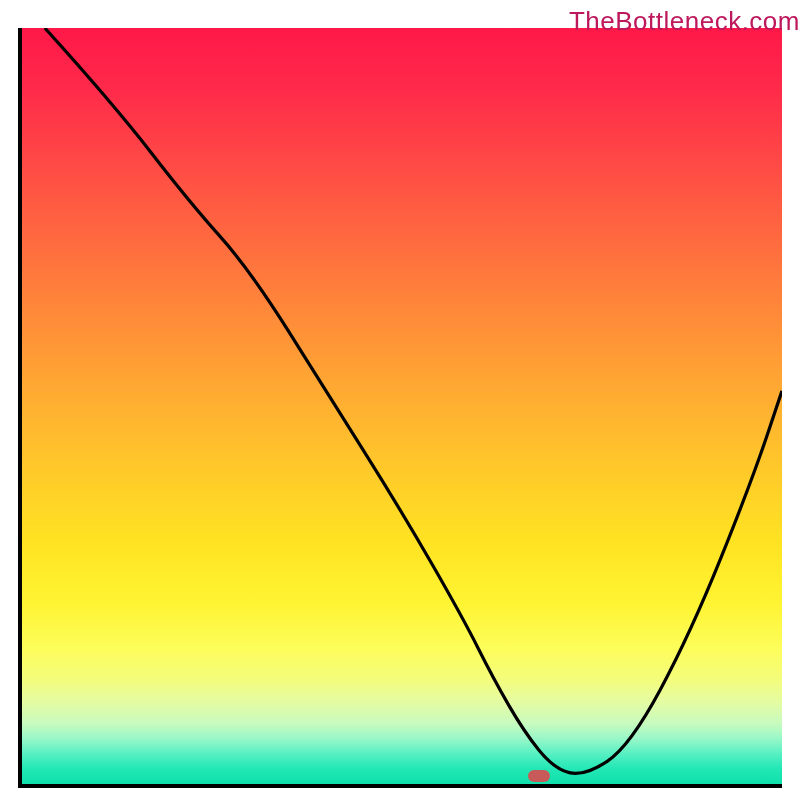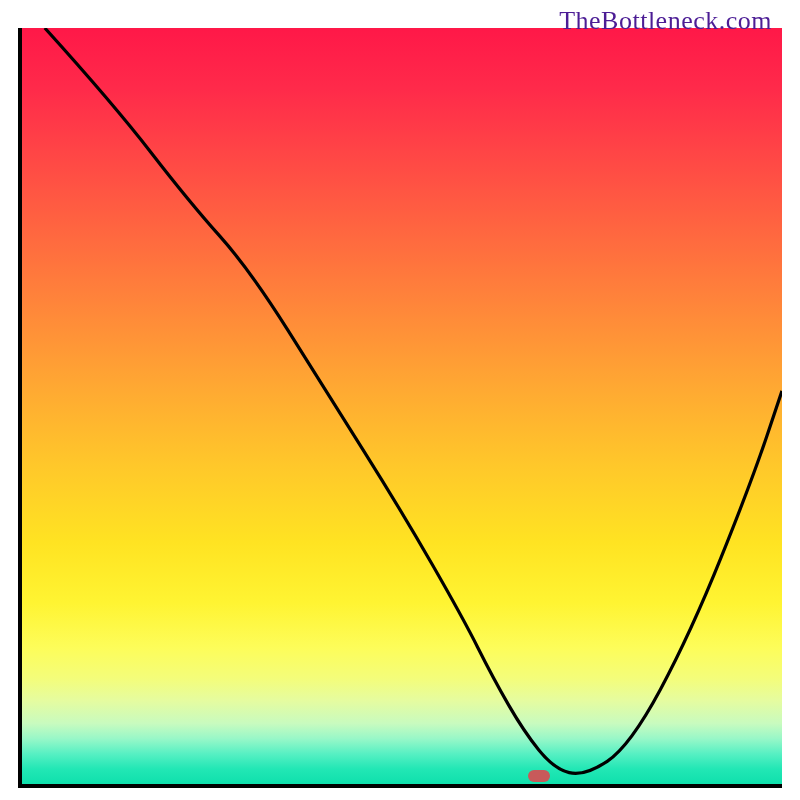--- a/index.html
+++ b/index.html
@@ -11,27 +11,26 @@
     font-family: Arial, Helvetica, sans-serif;
   }
   .frame {
     position: relative;
     width: 800px;
     height: 800px;
   }
   .watermark {
     position: absolute;
     top: 6px;
-    right: 28px;
+    right: 0;
     font-size: 26px;
     font-weight: 500;
-    color: #4c1d95;
+    color: #be185d;
     letter-spacing: 0.5px;
     z-index: 5;
-    font-family: Liberation Serif, serif;
   }
   .plot-area {
     position: absolute;
     left: 18px;
     top: 28px;
     width: 764px;
     height: 760px;
     border-left: 4px solid #000;
     border-bottom: 4px solid #000;
     box-sizing: border-box;

